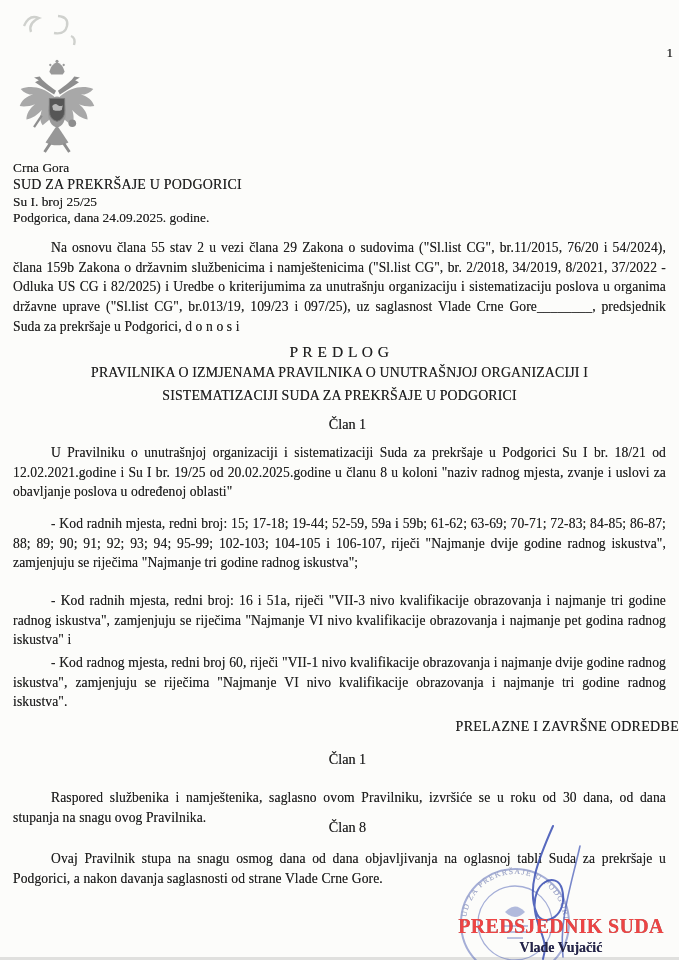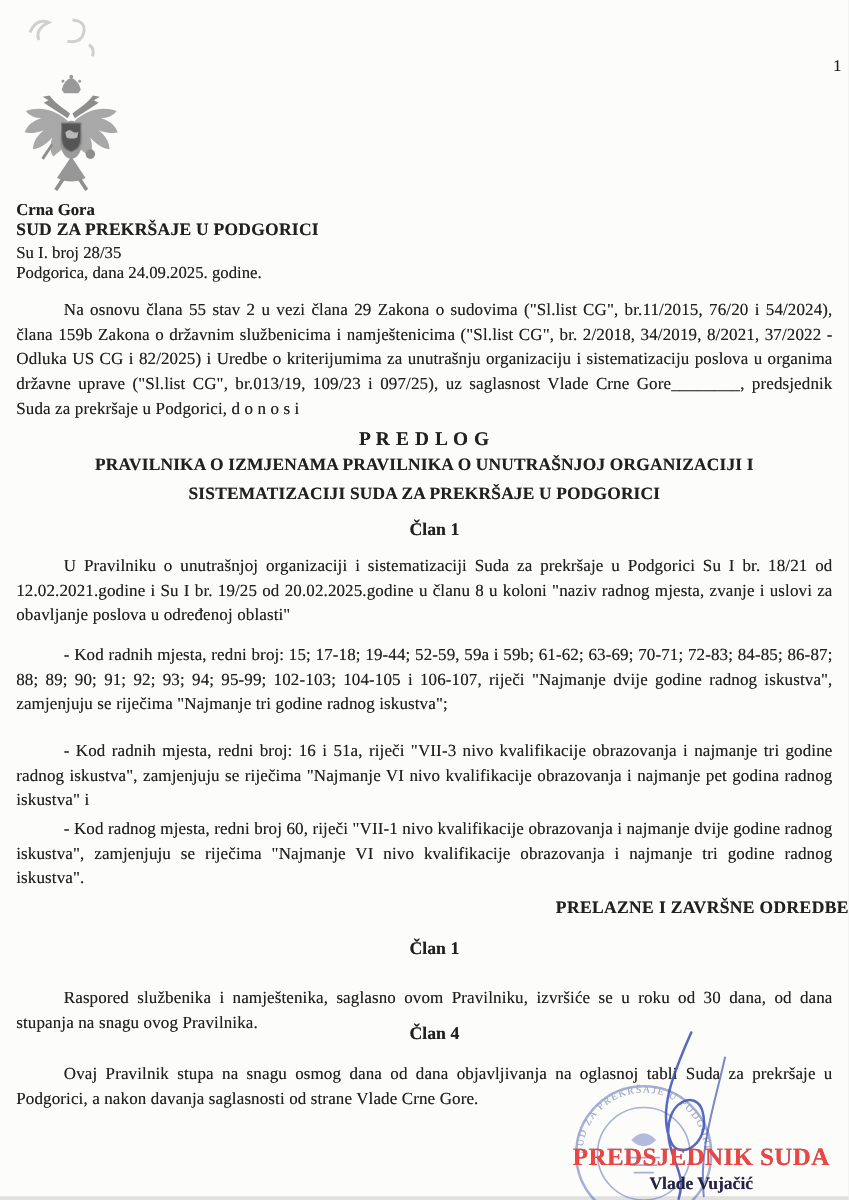--- a/index.html
+++ b/index.html
@@ -15,21 +15,21 @@
   .abs{position:absolute;}
   .col{left:13px;right:13px;}
   .just{
     text-align:justify;
     text-indent:38px;
     font-size:13.6px;
     line-height:19.7px;
     letter-spacing:.1px;
   }
   .centered{left:0;right:0;text-align:center;}
-  .bold{font-weight:bold;}
+  .bold{font-weight:normal;}
   .pageno{font-size:13px;}
   .hdr{font-size:13.4px;line-height:16.8px;}
   .hdr .inst{font-size:14px;letter-spacing:.2px;}
   .title-main{font-size:15.5px;letter-spacing:.5px;}
   .title-sub{font-size:13.9px;line-height:18.6px;letter-spacing:.15px;}
   .clan{font-size:14.2px;padding-left:16px;}
   .section-h{font-size:14px;letter-spacing:.3px;text-align:right;}
   .sig-block{
     left:450px;top:916px;width:222px;
     text-align:center;font-weight:bold;
@@ -68,40 +68,40 @@
       <path d="M37 42 h16 v13 q0 9 -8 11 q-8 -2 -8 -11 z" fill="#565656" stroke="#7a7a7a" stroke-width="1"></path>
       <path d="M40 50 q3 -4 6 -1 q3 2 5 0 l-1 5 q-4 2 -9 0 z" fill="#b8b8b8"></path>
       <circle cx="61" cy="68" r="4" fill="#8e8e8e"></circle>
       <path d="M29 60 l-8 12" stroke="#8e8e8e" stroke-width="2.4"></path>
     </g>
   </svg>
 
   <div class="abs hdr" style="left:13px;top:160px;">
     <div class="bold">Crna Gora</div>
     <div class="bold inst">SUD ZA PREKRŠAJE U PODGORICI</div>
-    <div>Su I. broj 28/35</div>
+    <div>Su I. broj 25/25</div>
     <div>Podgorica, dana 24.09.2025. godine.</div>
   </div>
 
   <div class="abs col just" style="top:238px;">Na osnovu člana 55 stav 2  u vezi člana 29 Zakona o sudovima ("Sl.list CG", br.11/2015, 76/20  i 54/2024), člana 159b Zakona o državnim službenicima i namještenicima ("Sl.list CG", br. 2/2018, 34/2019, 8/2021, 37/2022 - Odluka US CG i 82/2025) i Uredbe o kriterijumima za unutrašnju organizaciju i sistematizaciju poslova u organima državne uprave  ("Sl.list CG", br.013/19, 109/23 i 097/25),  uz saglasnost Vlade Crne Gore________, predsjednik Suda za prekršaje u Podgorici,  d o n o s i</div>
 
   <div class="abs centered bold title-main" style="top:343px;">P R E D L O G</div>
   <div class="abs centered bold title-sub" style="top:364px;">PRAVILNIKA O IZMJENAMA PRAVILNIKA  O UNUTRAŠNJOJ ORGANIZACIJI I</div>
   <div class="abs centered bold title-sub" style="top:387px;">SISTEMATIZACIJI SUDA ZA PREKRŠAJE U PODGORICI</div>
 
   <div class="abs centered bold clan" style="top:416px;">Član 1</div>
   <div class="abs col just" style="top:443px;">U Pravilniku o unutrašnjoj organizaciji i sistematizaciji Suda  za prekršaje u Podgorici Su I br. 18/21 od 12.02.2021.godine i Su I br. 19/25 od 20.02.2025.godine  u članu 8  u koloni "naziv radnog mjesta, zvanje i uslovi za obavljanje poslova u određenoj oblasti"</div>
   <div class="abs col just" style="top:514px;">- Kod radnih mjesta, redni broj: 15; 17-18; 19-44; 52-59, 59a i 59b; 61-62; 63-69; 70-71; 72-83; 84-85; 86-87; 88; 89; 90; 91; 92; 93; 94; 95-99; 102-103; 104-105 i 106-107, riječi "Najmanje dvije godine radnog iskustva", zamjenjuju se riječima "Najmanje tri godine radnog iskustva";</div>
   <div class="abs col just" style="top:591px;">- Kod radnih mjesta, redni broj: 16 i 51a, riječi "VII-3 nivo kvalifikacije obrazovanja  i najmanje tri godine radnog iskustva",  zamjenjuju se riječima "Najmanje VI nivo kvalifikacije obrazovanja  i najmanje pet godina radnog iskustva" i</div>
   <div class="abs col just" style="top:653px;">- Kod radnog mjesta, redni broj 60, riječi "VII-1 nivo kvalifikacije obrazovanja  i najmanje dvije godine radnog iskustva",  zamjenjuju se riječima "Najmanje VI nivo kvalifikacije obrazovanja  i najmanje tri godine radnog iskustva".</div>
 
   <div class="abs centered bold section-h" style="top:719px;">PRELAZNE I ZAVRŠNE ODREDBE</div>
   <div class="abs centered bold clan" style="top:751px;">Član 1</div>
   <div class="abs col just" style="top:788px;">Raspored službenika i namještenika, saglasno ovom Pravilniku, izvršiće se u roku od 30 dana, od dana stupanja na snagu ovog Pravilnika.</div>
-  <div class="abs centered bold clan" style="top:819px;">Član 4</div>
+  <div class="abs centered bold clan" style="top:819px;">Član 8</div>
   <div class="abs col just" style="top:849px;">Ovaj Pravilnik stupa na snagu osmog dana od dana objavljivanja na oglasnoj tabli Suda za prekršaje u Podgorici, a nakon davanja saglasnosti od strane Vlade Crne Gore.</div>
 
   <svg class="abs stamp-layer" width="259" height="142" viewBox="0 0 259 142" xmlns="http://www.w3.org/2000/svg" xmlns:xlink="http://www.w3.org/1999/xlink">
     <g opacity="0.52" stroke="#5668b8" fill="none">
       <circle cx="95" cy="105" r="54" stroke-width="2"></circle>
       <circle cx="95" cy="105" r="37" stroke-width="1.3"></circle>
       <path id="stampArc" d="M 46 105 A 49 49 0 1 1 144 105" fill="none" stroke="none"></path>
       <text font-size="8" fill="#5668b8" stroke="none" letter-spacing="1.2">
         <textPath xlink:href="#stampArc" href="#stampArc">SUD ZA PREKRŠAJE U PODGORICI</textPath>
       </text>

